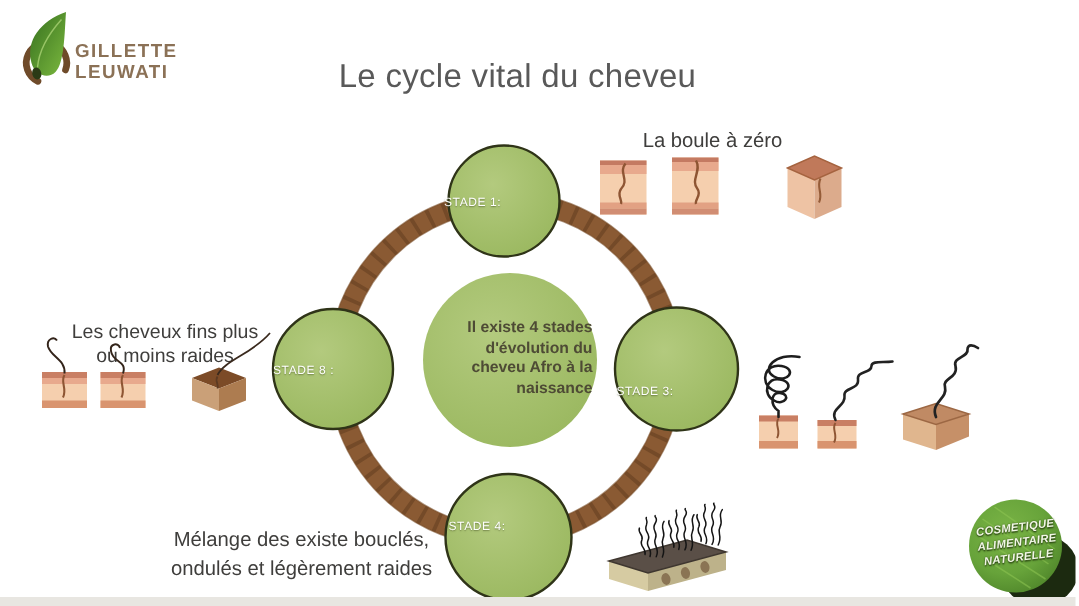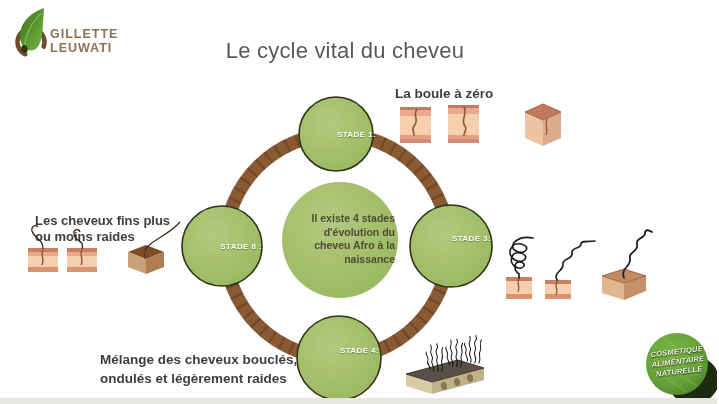--- a/index.html
+++ b/index.html
@@ -10,27 +10,27 @@
   .abs{position:absolute;}
   
   .logo-text{left:50px;top:28px;font-weight:bold;font-size:12.5px;line-height:13.5px;
     letter-spacing:1px;color:var(--logo-brown,#8b7156);}
   
   .title{left:180px;top:38px;width:330px;text-align:center;font-size:22px;font-weight:normal;
     color:var(--title-gray,#595959);letter-spacing:.2px;}
   
   .diagram{left:175px;top:90px;width:325px;height:314px;}
   
-  .stage-label{width:80px;text-align:right;font-size:8px;font-weight:bold;color:#fff;
+  .stage-label{width:80px;text-align:left;font-size:8px;font-weight:normal;color:#fff;
     letter-spacing:.4px;text-shadow:0 1px 1px rgba(56,66,28,.55);}
   .center-text{left:285px;top:212px;width:110px;text-align:right;font-size:10.5px;
     font-weight:bold;line-height:1.3;color:#4e4b35;white-space:pre-line;}
   
-  .note{font-size:13px;line-height:1.25;color:var(--text-gray,#3f3e3c);
-    white-space:pre-line;font-weight:bold;}
+  .note{text-align:center;font-size:13px;line-height:1.25;color:var(--text-gray,#3f3e3c);
+    white-space:pre-line;}
   .note-boule{left:395px;top:86px;width:160px;font-size:13.5px;}
   .note-left{left:35px;top:201px;width:150px;margin-top:12px;}
   .note-right{left:492px;top:201px;width:192px;}
   .note-bottom{left:100px;top:351px;width:202px;font-size:13.5px;line-height:1.4;}
   
   .ill{position:absolute;}
   
   .badge{left:641px;top:328px;width:78px;height:76px;}
   .badge-text{left:649px;top:347px;width:58px;text-align:center;transform:rotate(-7deg);
     font-size:7.5px;font-weight:bold;font-style:italic;letter-spacing:.2px;line-height:1.3;
@@ -81,31 +81,31 @@
     <circle cx="165" cy="150" r="58" fill="url(#gGreen)"></circle>
 
     <circle cx="161" cy="44" r="37" fill="url(#gGreen)" stroke="#2f3418" stroke-width="1.6"></circle>
     <circle cx="47" cy="156" r="40" fill="url(#gGreen)" stroke="#2f3418" stroke-width="1.6"></circle>
     <circle cx="276" cy="156" r="41" fill="url(#gGreen)" stroke="#2f3418" stroke-width="1.6"></circle>
     <circle cx="164" cy="268" r="42" fill="url(#gGreen)" stroke="#2f3418" stroke-width="1.6"></circle>
   </svg>
 
   <div class="abs stage-label" style="left:296px;top:130px">STADE 1:</div>
   <div class="abs stage-label" style="left:182px;top:242px">STADE 8 :</div>
-  <div class="abs stage-label" style="left:411px;top:234px">STADE 3:</div>
+  <div class="abs stage-label" style="left:411px;top:256px">STADE 3:</div>
   <div class="abs stage-label" style="left:299px;top:346px">STADE 4:</div>
   <div class="abs center-text">Il existe 4 stades
 d'évolution du
 cheveu Afro à la
 naissance</div>
 
   <div class="abs note note-boule">La boule à zéro</div>
   <div class="abs note note-left">Les cheveux fins plus
 ou moins raides</div>
-  <div class="abs note note-bottom">Mélange des cheveux bouclés,
+  <div class="abs note note-bottom">Mélange des existe bouclés,
 ondulés et légèrement raides</div>
 
   <svg class="ill" style="left:399px;top:105px;width:33px;height:40px" viewBox="0 0 33 40">
     <rect x="1" y="2" width="31" height="36" fill="#f5cfae"></rect>
     <rect x="1" y="2" width="31" height="3" fill="#c47a62"></rect>
     <rect x="1" y="5" width="31" height="6" fill="#e8a98d"></rect>
     <rect x="1" y="30" width="31" height="4" fill="#e2a183"></rect>
     <rect x="1" y="34" width="31" height="4" fill="#d18d73"></rect>
     <path d="M18,4 C13,10 21,15 15,21 C12,25 16,28 15,31" stroke="#8e5533" stroke-width="1.6" fill="none"></path>
   </svg>

